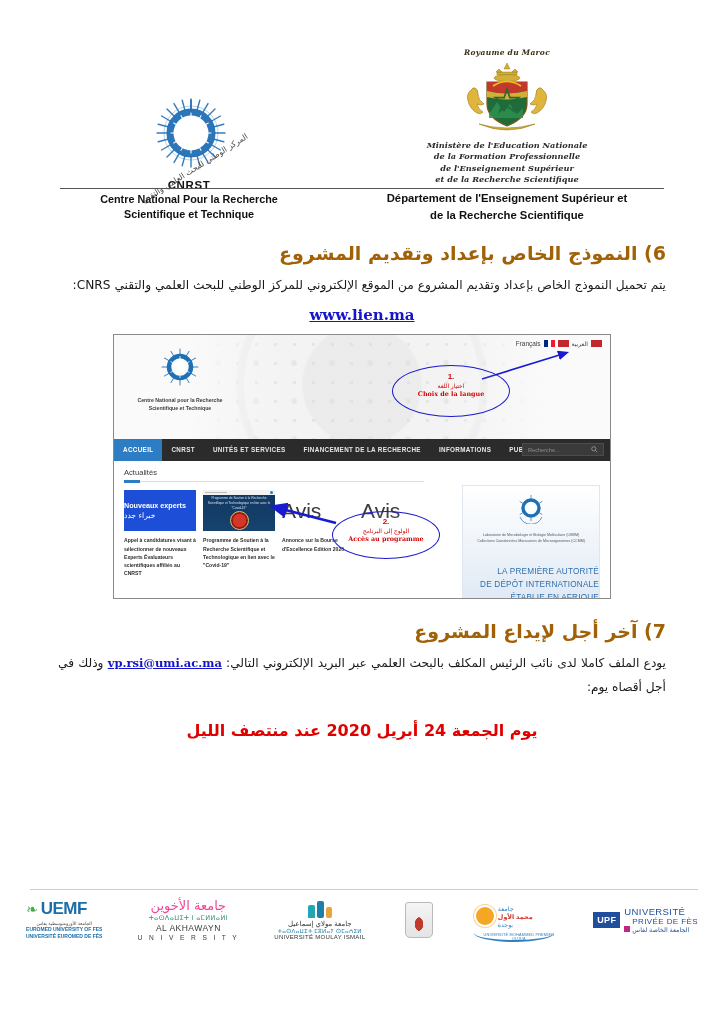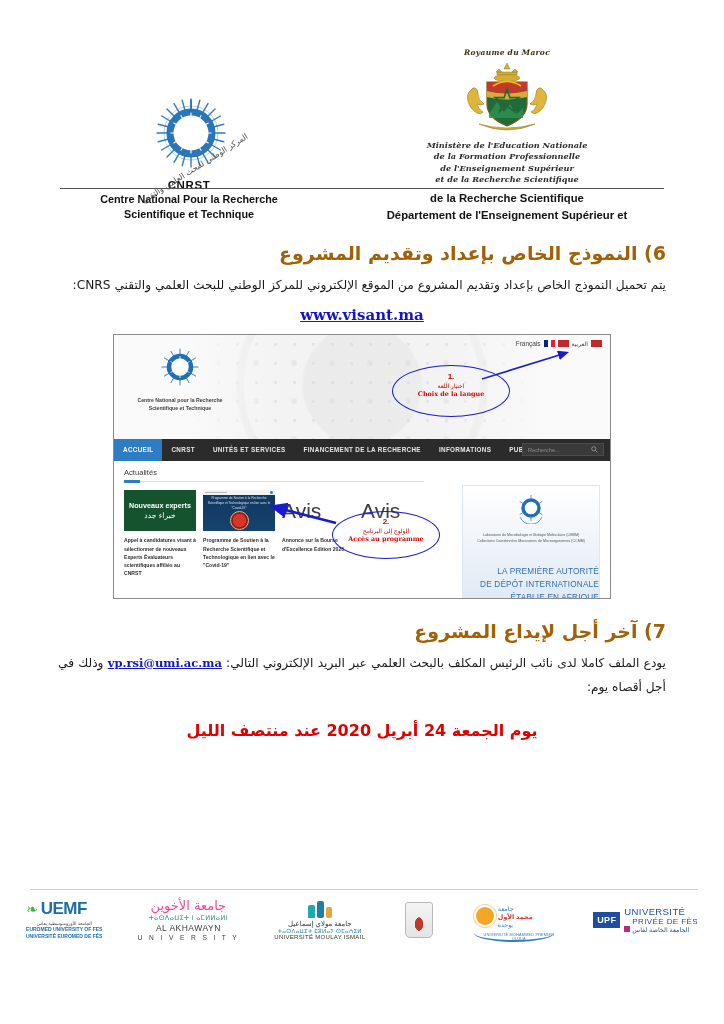--- a/index.html
+++ b/index.html
@@ -260,23 +260,23 @@
     width: 300px; margin: 4px 0 0 0; position: relative;
   }
   .actualites-rule::after {
     content: ""; position: absolute; left: 0; top: -1px;
     width: 16px; height: 3px; background: #2d7dc4;
   }
   .cards-row { display: flex; gap: 7px; margin-top: 8px; align-items: flex-start; }
   .news-card { width: 72px; }
   .card-thumb-dark {
     width: 72px; height: 41px;
-    background: #14532d;
+    background: #1d4ed8;
     display: flex; flex-direction: column;
-    align-items: center; justify-content: center;
+    align-items: flex-start; justify-content: center;
     color: #fff;
   }
   .thumb-t1 { font-size: 7.2px; font-weight: bold; }
   .thumb-t2 { font-size: 7.6px; margin-top: 1px; font-family: "DejaVu Sans", sans-serif; }
   .card-thumb-blue {
     width: 72px; height: 41px;
     background: linear-gradient(180deg, #10365f 0%, #16436f 100%);
     position: relative;
     overflow: hidden;
   }
@@ -542,36 +542,36 @@
         </g>
       </svg>
     </div>
     <div class="ministry-lines">
       <div>Ministère de l'Education Nationale</div>
       <div>de la Formation Professionnelle</div>
       <div>de l'Enseignement Supérieur</div>
       <div>et de la Recherche Scientifique</div>
     </div>
     <div class="dept-title">
+      <div>Département de l'Enseignement Supérieur  et</div>
       <div>de la Recherche Scientifique</div>
-      <div>Département de l'Enseignement Supérieur  et</div>
     </div>
   </div>
 </div>
 
 <div class="header-rule"></div>
 
 <div class="content">
 
   <div class="section-heading">6) النموذج الخاص بإعداد وتقديم المشروع</div>
 
   <div class="body-par">يتم تحميل النموذج الخاص بإعداد وتقديم المشروع من الموقع الإلكتروني للمركز الوطني للبحث العلمي والتقني CNRS:</div>
 
   <div class="url-center">
-    <a class="link-blue" href="#">www.visant.ma</a>
+    <a class="link-blue" href="#">www.lien.ma</a>
   </div>
 
   <div class="screenshot">
 
     <div class="site-hero">
       <div class="hero-pattern"></div>
       <div class="hero-fade"></div>
 
       <div class="site-logo">
         <svg width="44" height="44" viewBox="0 0 44 44">

